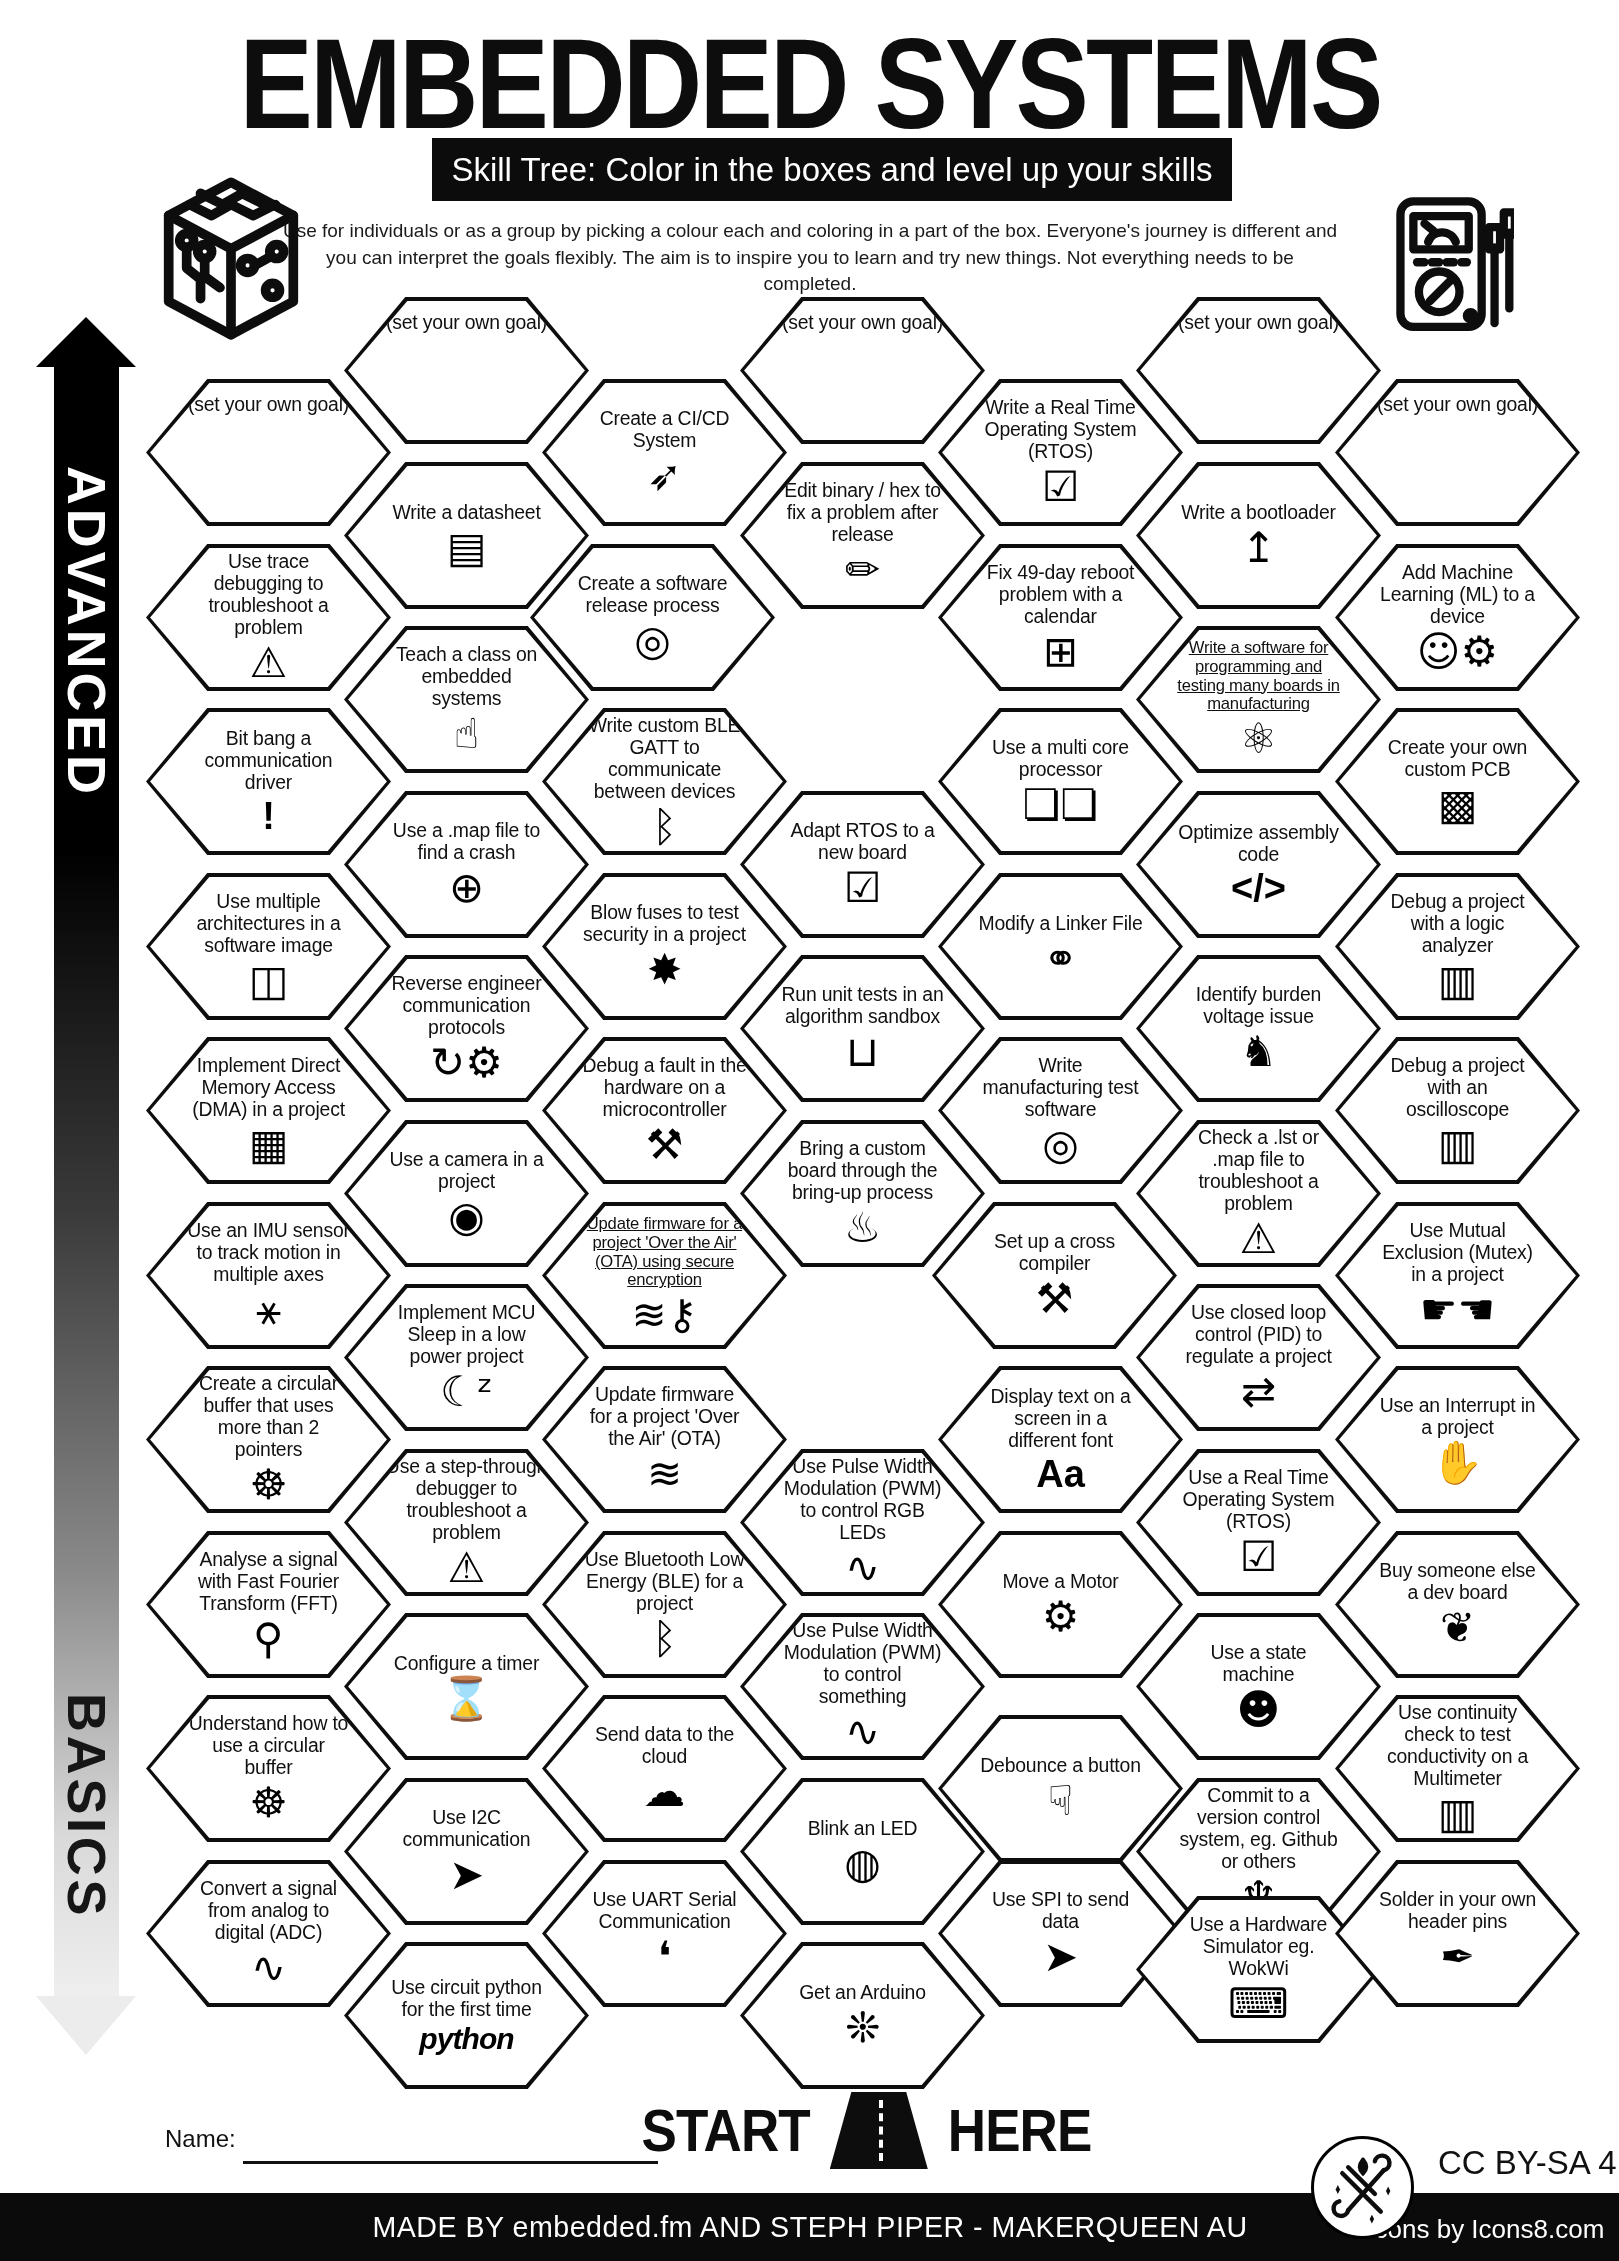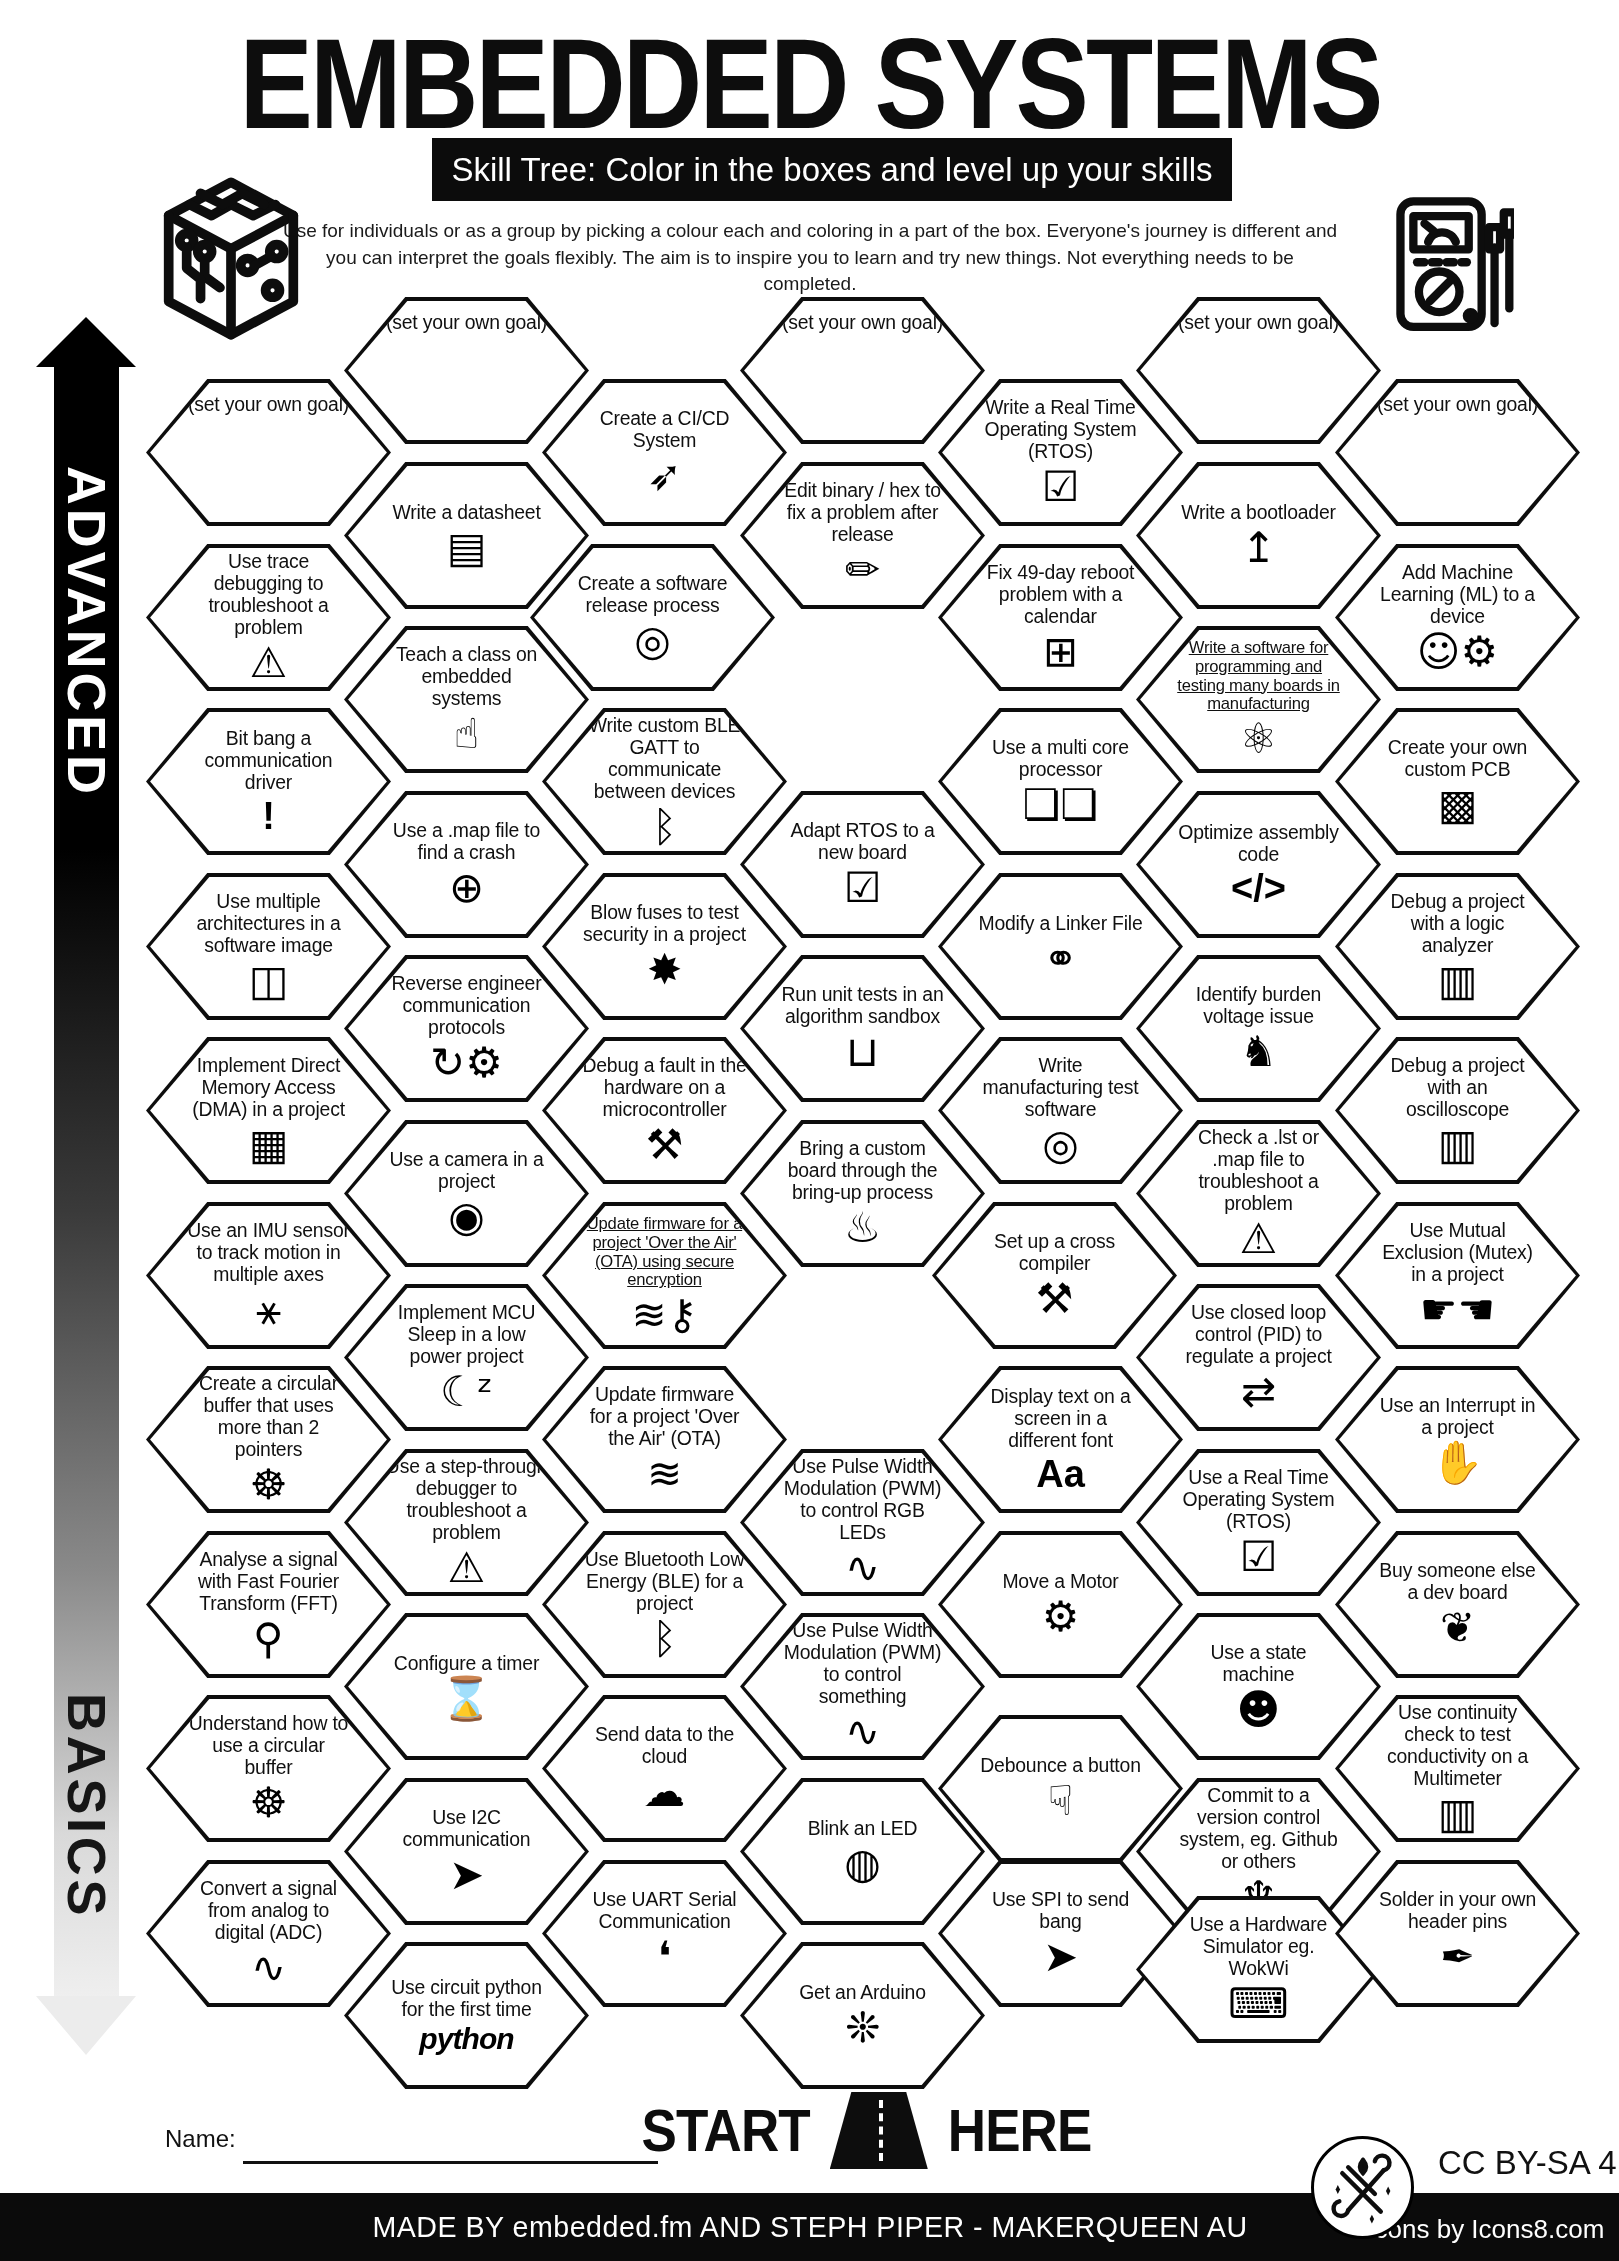--- a/index.html
+++ b/index.html
@@ -435,21 +435,21 @@
       </div>
     </div>
     <div class="hex" style="left: 938px; top: 1695px; margin-top: 20px;">
       <div class="hex-inner">
         <div class="hex-label">Debounce a button</div>
         <div class="hex-glyph">☟</div>
       </div>
     </div>
     <div class="hex" style="left: 938px; top: 1860px;">
       <div class="hex-inner">
-        <div class="hex-label">Use SPI to send bang</div>
+        <div class="hex-label">Use SPI to send data</div>
         <div class="hex-glyph">➤</div>
       </div>
     </div>
     <div class="hex" style="left: 1136px; top: 297px;">
       <div class="hex-inner goal">
         <div class="hex-label">(set your own goal)</div>
       </div>
     </div>
     <div class="hex" style="left: 1136px; top: 462px;">
       <div class="hex-inner">

